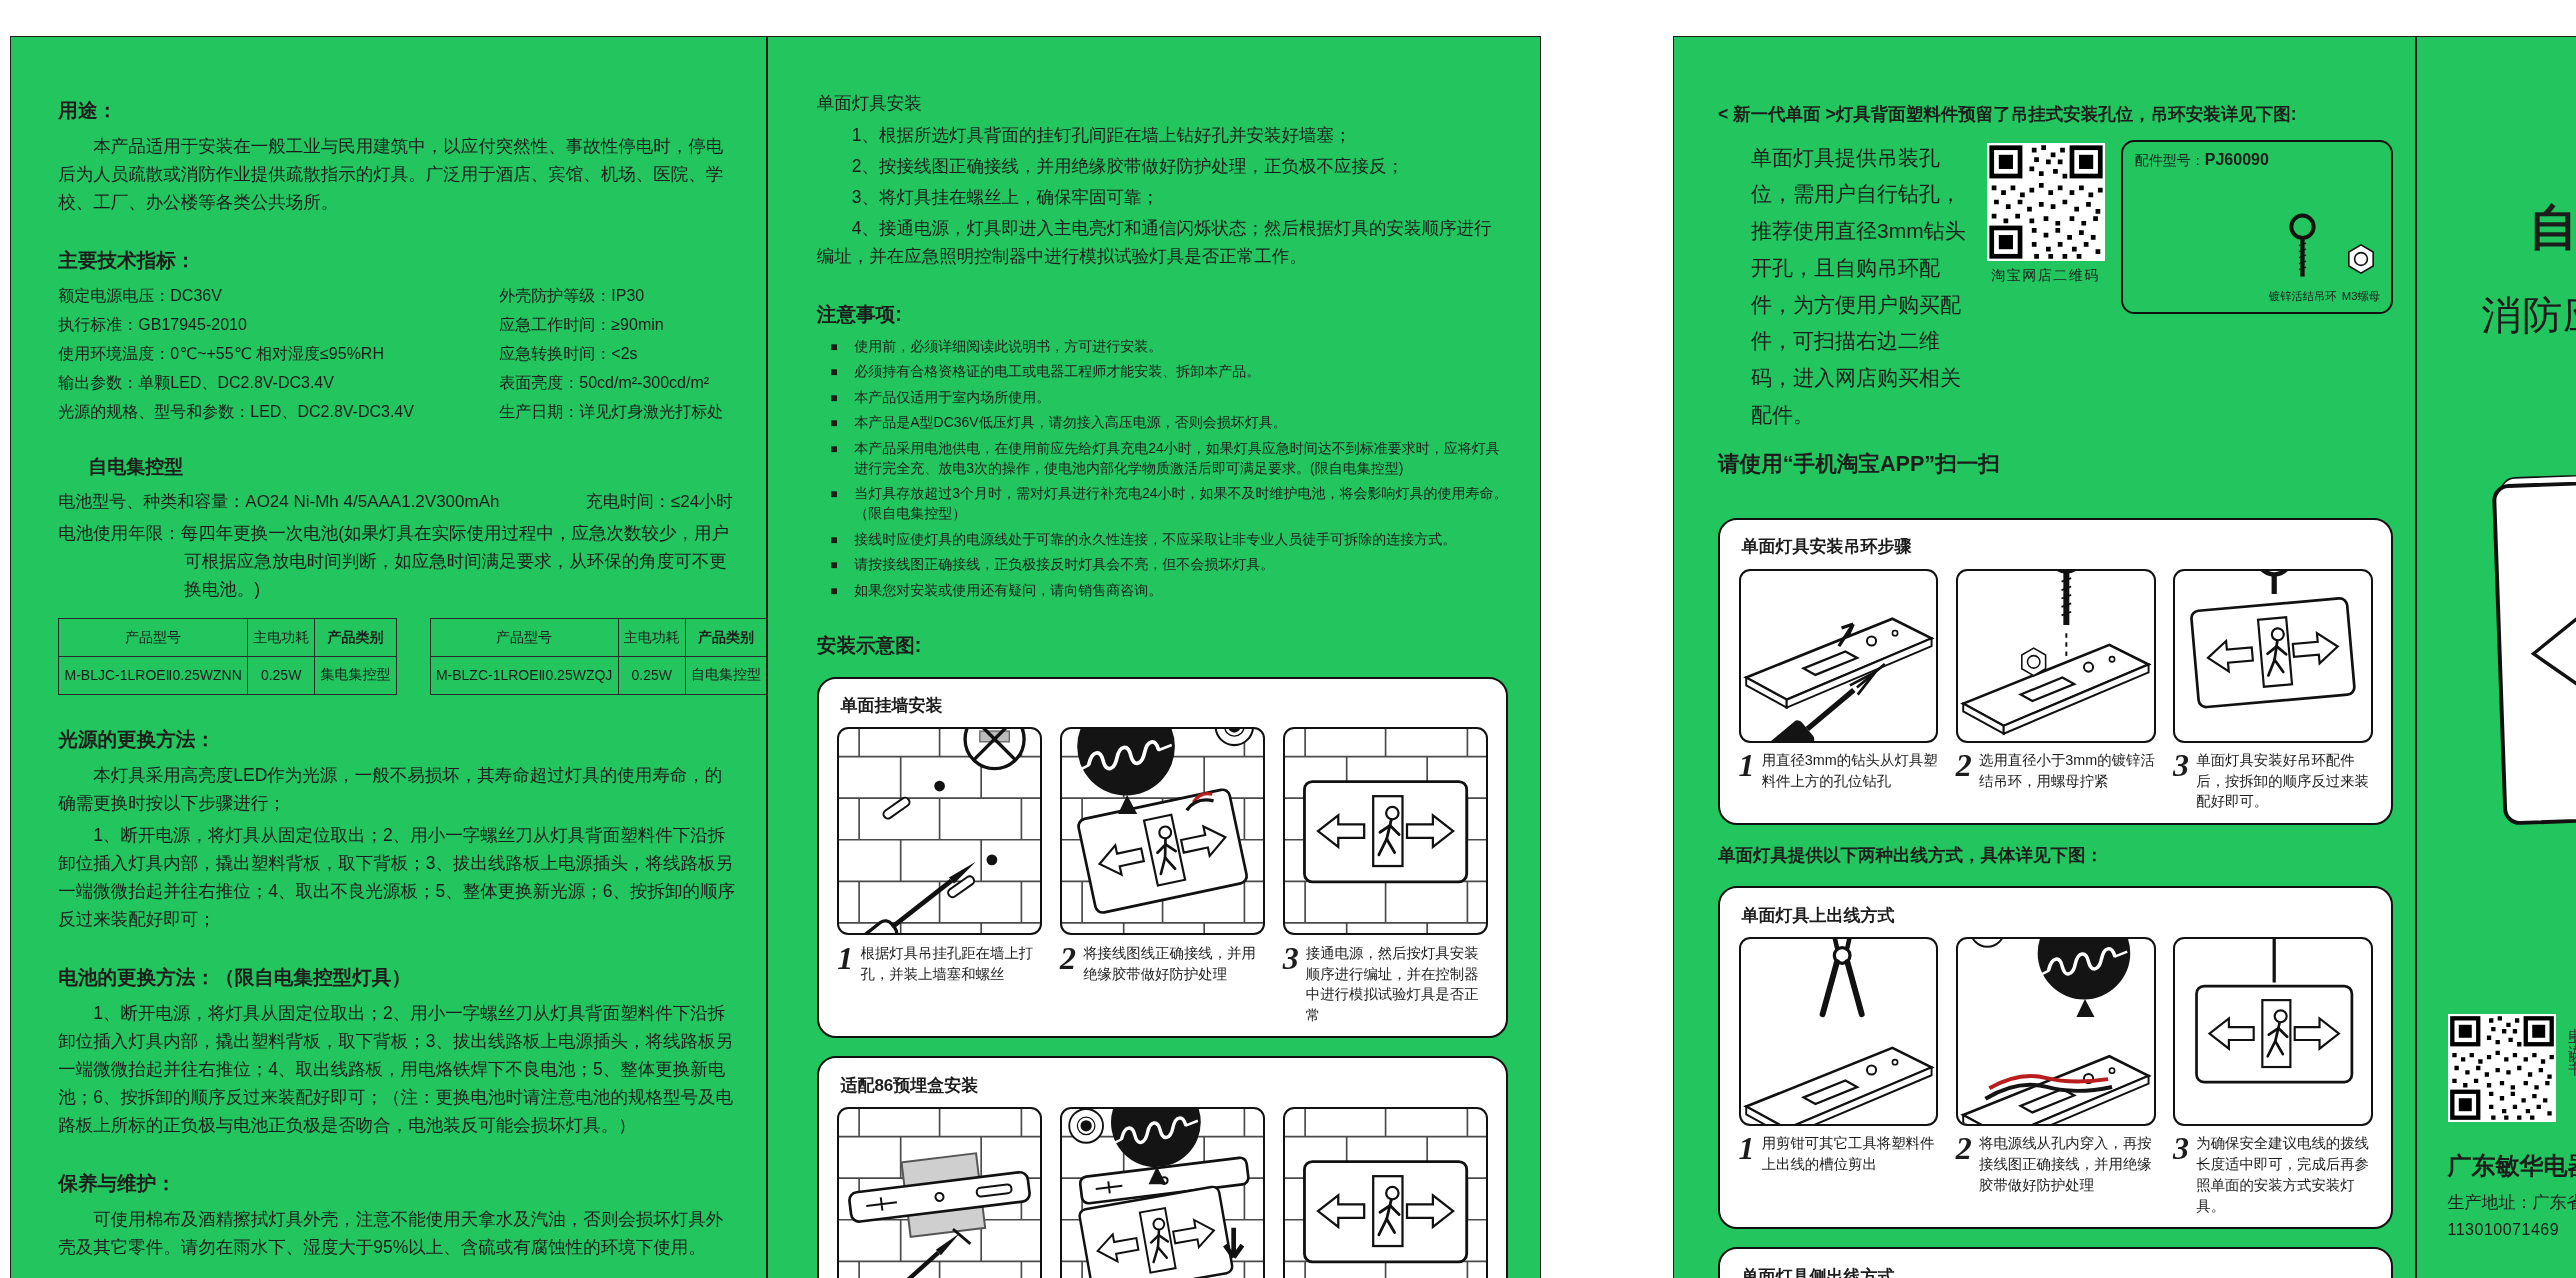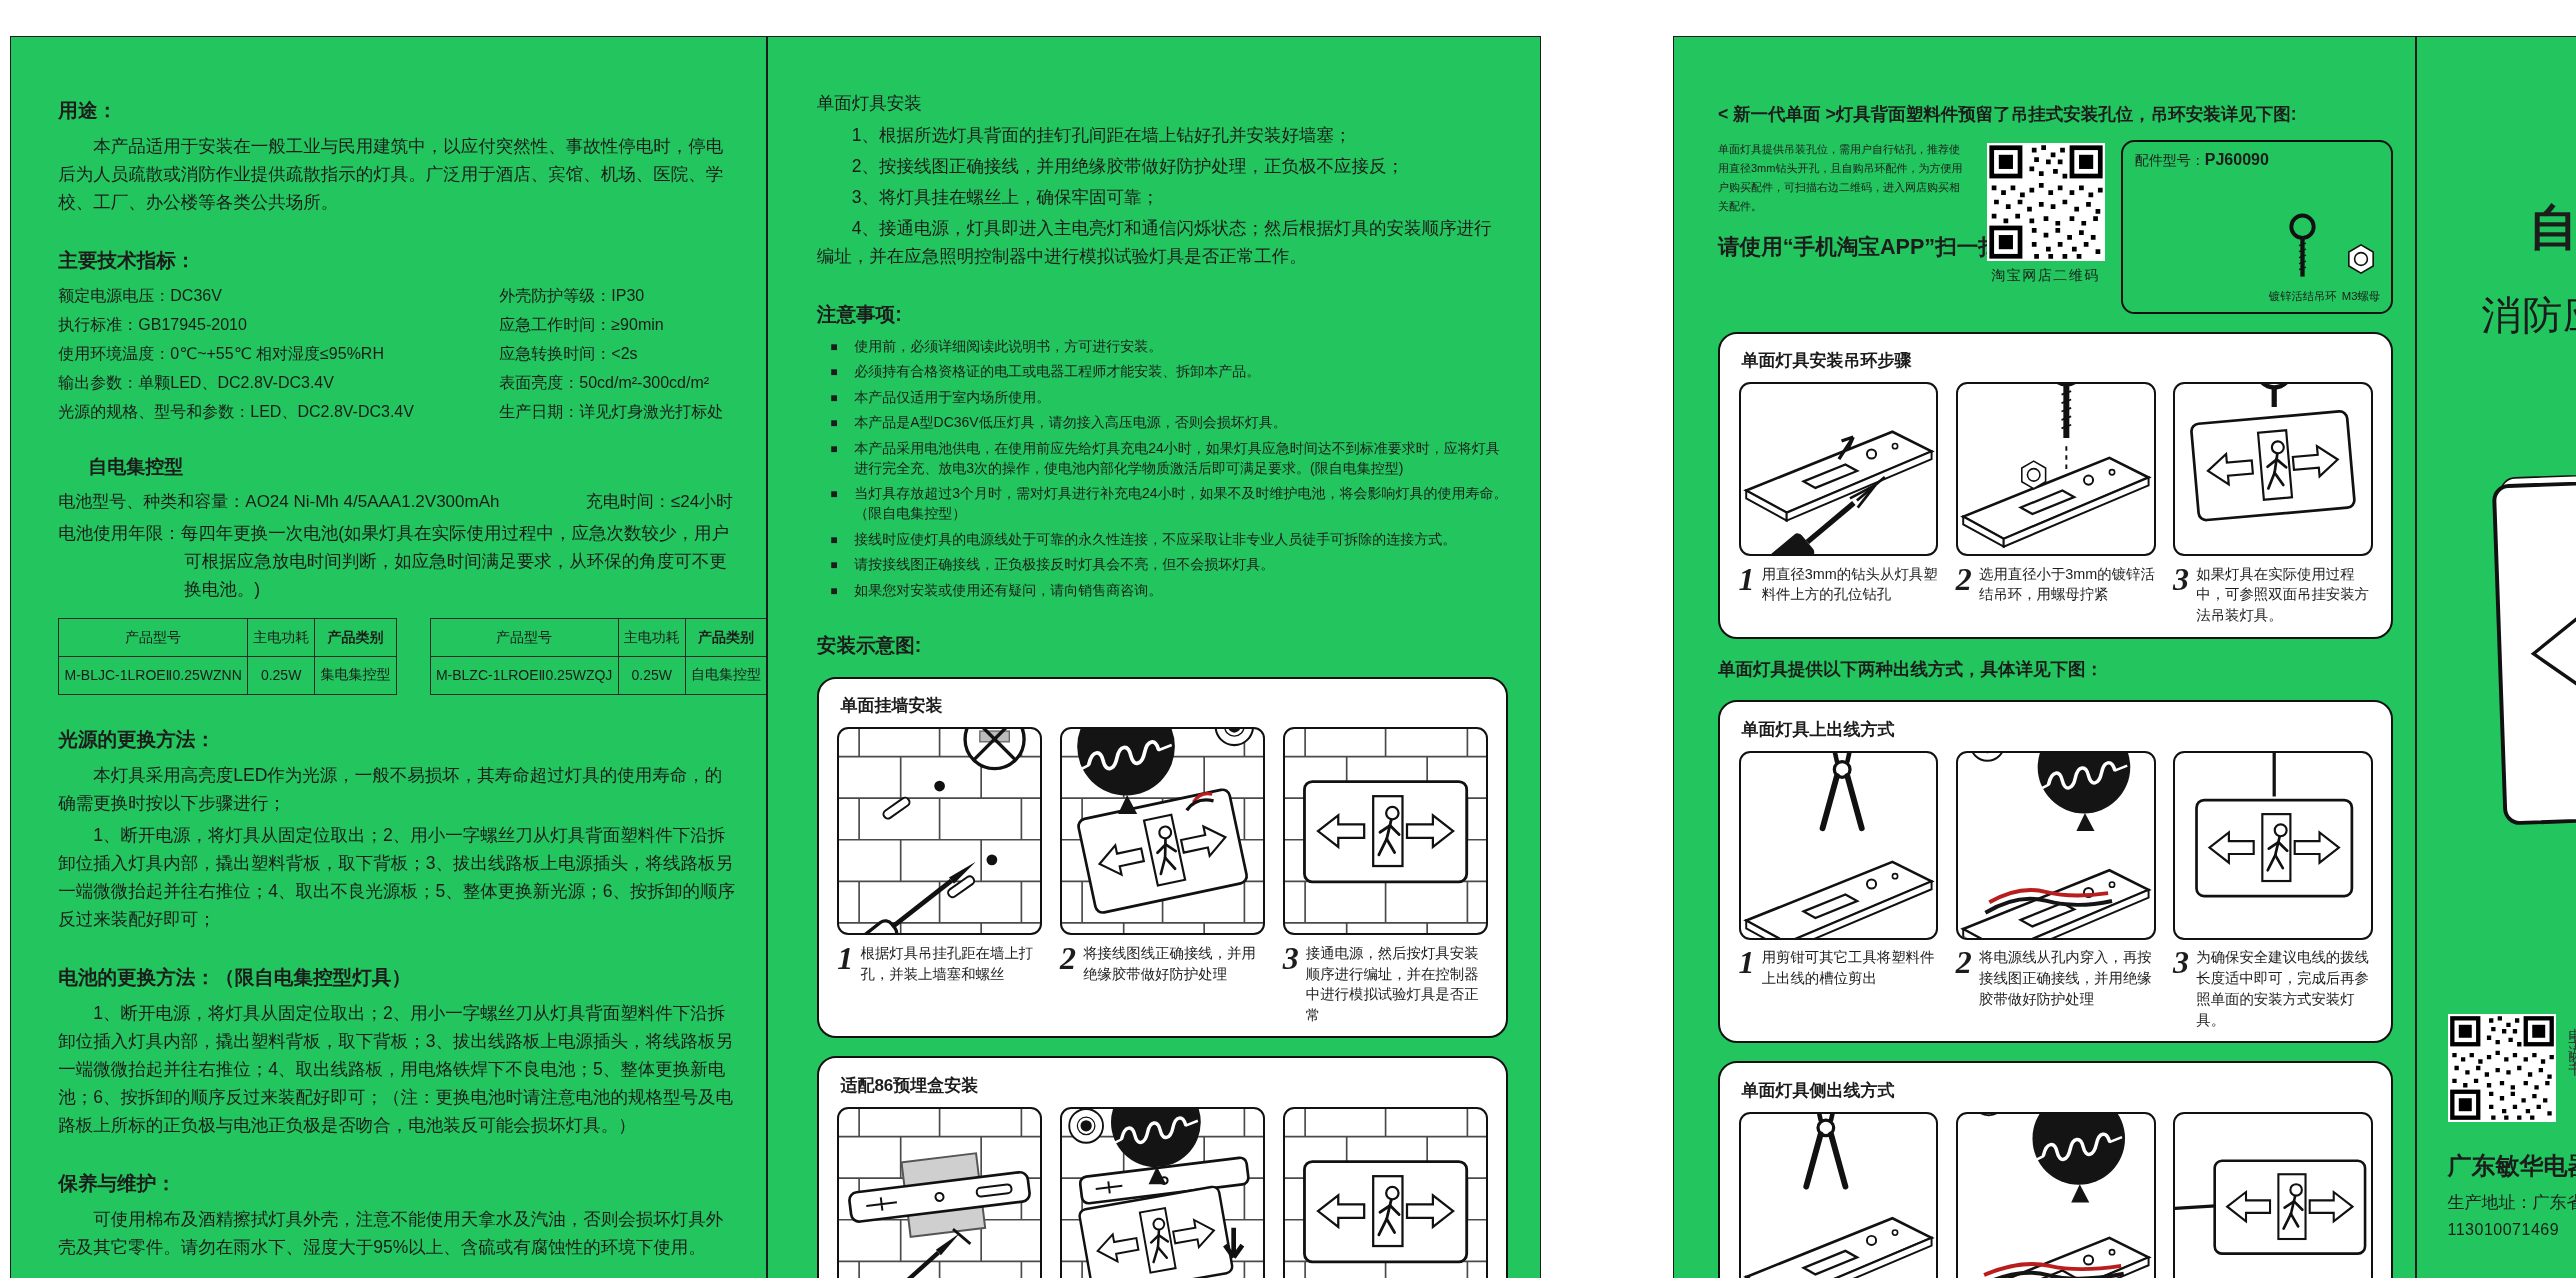--- a/index.html
+++ b/index.html
@@ -49,21 +49,21 @@
   .h395{height:204px;} .h330{height:170px;} .h360{height:185px;}
   .cap{display:flex;margin-top:7.2px;gap:7.2px;font-size:14.4px;line-height:1.45;}
   .cap .num{font-family:"Liberation Serif","DejaVu Serif",serif;font-style:italic;font-weight:bold;
             font-size:32px;line-height:0.95;flex:0 0 auto;}
   .cap-t{flex:1;}
 
   .c3head{font-size:17.5px;font-weight:bold;margin:0;line-height:1.5;}
   .c3head.mt{margin-top:17.5px;}
   .c3-row{display:flex;gap:14.4px;margin-top:12.4px;align-items:flex-start;}
   .c3-left{flex:1;min-width:0;}
-  .c3-left .body{margin-top:0;font-size:11px;line-height:1.75;}
+  .c3-left .body{margin-top:0;font-size:21px;line-height:1.75;margin-left:33px;}
   .scan{font-size:21.6px;font-weight:bold;margin-top:15.5px;white-space:nowrap;}
   .qr-wrap{flex:0 0 123px;text-align:center;}
   .qr-wrap svg{width:118px;height:118px;display:block;margin:3.1px auto 0;}
   .qr-cap{font-size:14px;margin-top:6.2px;letter-spacing:1.5px;}
   .acc-card{flex:0 0 155px;border:2.1px solid #111;border-radius:13.4px;padding:9.3px 11.3px 7.2px;height:174px;
             box-sizing:border-box;display:flex;flex-direction:row;}
   .acc-head{font-size:14px;white-space:nowrap;}
   .acc-model{font-weight:bold;font-size:16px;}
   .acc-figs{flex:1;display:flex;justify-content:space-around;align-items:flex-end;gap:5.2px;margin-top:5.2px;}
   .acc-fig{text-align:center;}
@@ -515,21 +515,21 @@
               <svg viewBox="0 0 300 430" preserveAspectRatio="xMidYMid slice">
                 <circle cx="152" cy="64" r="26" fill="none" stroke="#111" stroke-width="7"></circle>
                 <line x1="152" y1="90" x2="152" y2="120" stroke="#111" stroke-width="8"></line>
                 <g transform="translate(150,210) rotate(-5)">
                     <use href="#sym-sign" width="250" height="158" x="-125" y="-79"></use>
                   </g>
               </svg>
             </div>
             <div class="cap">
                 <span class="num">3</span>
-                <span class="cap-t">如果灯具在实际使用过程中，可参照双面吊挂安装方法吊装灯具。</span>
+                <span class="cap-t">单面灯具安装好吊环配件后，按拆卸的顺序反过来装配好即可。</span>
               </div>
           </div>
         </div>
       </div>
 
       <p class="c3head mt">单面灯具提供以下两种出线方式，具体详见下图：</p>
 
       <div class="dbox">
         <div class="dbox-title">单面灯具上出线方式</div>
         <div class="steps-row">

